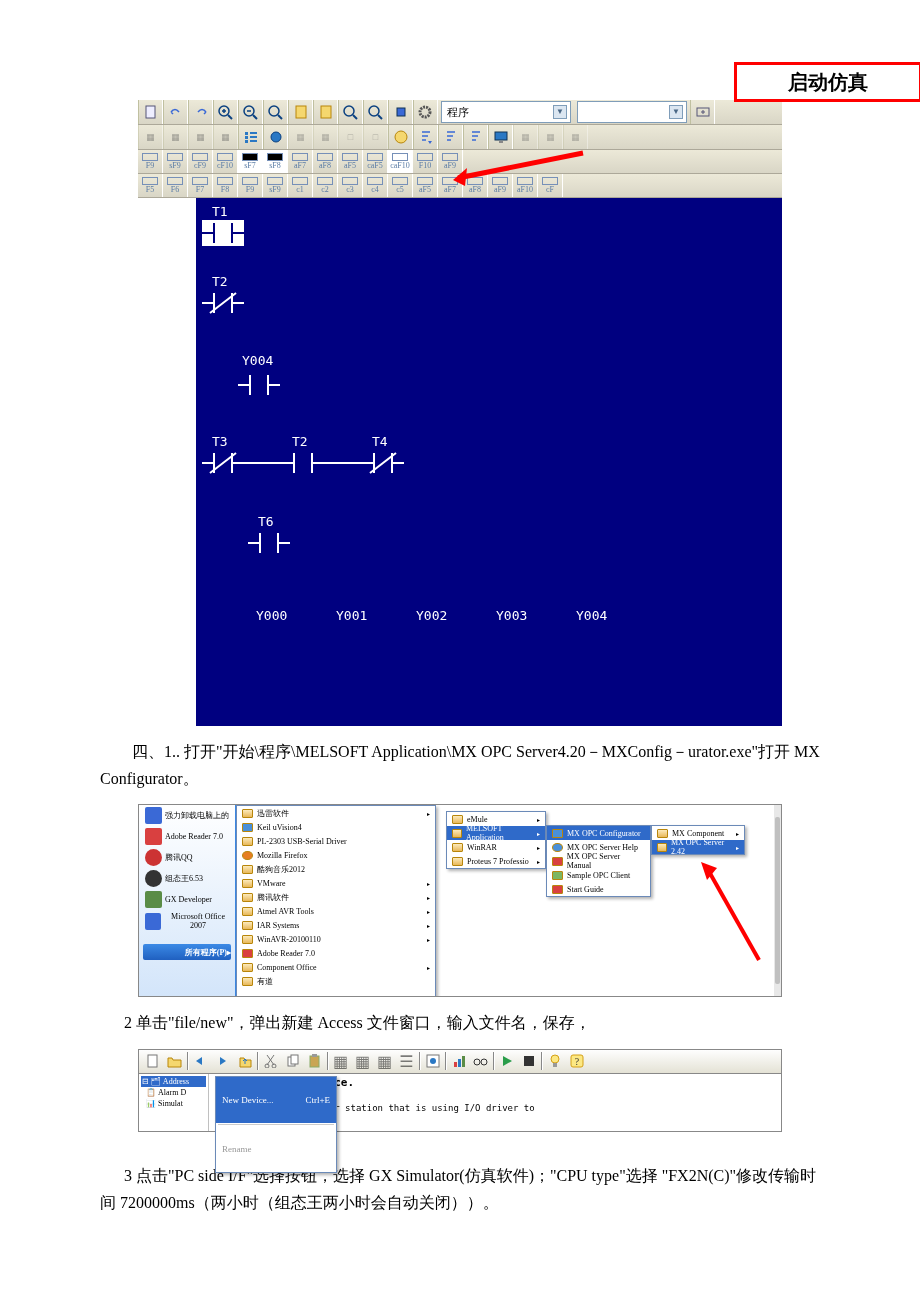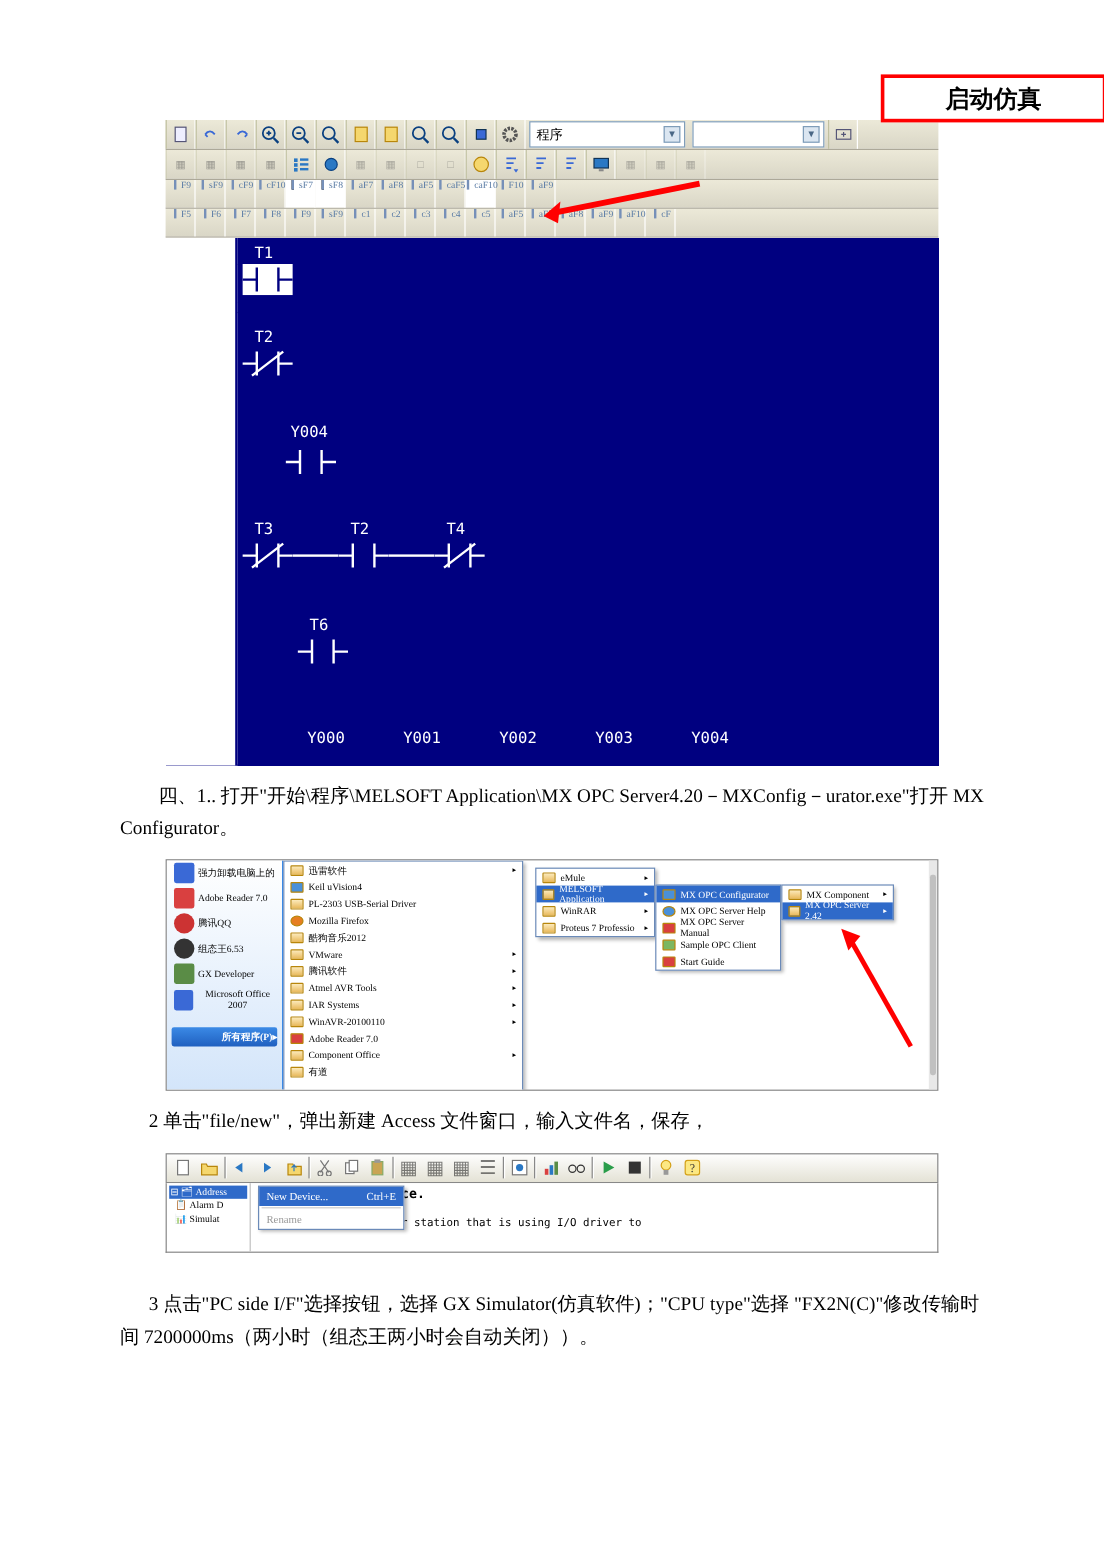--- a/index.html
+++ b/index.html
@@ -8,23 +8,23 @@
     
     
     .sshot1 { margin: 100px auto 0; width: 644px; }
     .tb-row { display: flex; height: 25px; background: linear-gradient(#ece9d8,#d9d6c6); border-bottom: 1px solid #aca899; align-items: stretch; }
     .tb-btn { width: 25px; border-right: 1px solid #fff; border-left:1px solid #c0c0a0; display:flex; align-items:center; justify-content:center; font-size:9px; color:#555;}
     .tb-btn.blue svg{ fill:#2a78c4; stroke:#0a4080;}
     .tb-btn.yellow svg{ fill:#f5d76e; stroke:#b8860b;}
     .combo { width:130px; margin:1px 3px; background:#fff; border:1px solid #7f9db9; display:flex; align-items:center; justify-content:flex-end; padding:0 3px 0 5px; font-size:11px;}
     .combo .arrow{ width:14px; height:14px; background:#dbe6f1; border:1px solid #7f9db9; text-align:center; line-height:11px; font-size:8px; color:#4a6785;}
     .tb-spacer{flex:1;}
-    .fkey{ width:25px; text-align:center; font-size:8px; color:#597ba5; border-right:1px solid #fff; display:flex; justify-content:center; gap:0;}
+    .fkey{ width:25px; text-align:center; font-size:8px; color:#597ba5; border-right:1px solid #fff; display:flex; flex-direction:column; justify-content:center; gap:0;}
     .fkey .box{ height:8px; margin:0 4px; border:1px solid #7690b8;}
-    .diag-area { position:relative; height:440px; display:flex;}
+    .diag-area { position:relative; height:528px; display:flex;}
     .diag-num { width:60px; height:100%; border-right:2px solid #000080; background:#fff; text-align:right; padding-right:4px; font-family:monospace; font-size:15px;}
     .diag-num div{position:absolute; right:4px;}
     .diag-main{ flex:1; background:#000080; position:relative; color:#fff; font-family:monospace; font-size:13px;}
     .lbl{position:absolute; font-size:13px; color:#000; background:#fff; padding:0;}
     .el{position:absolute;}
     .wire-h{position:absolute; height:2px; background:#000;}
     .wire-h.wht{background:#fff;}
     
     .callout{ position:absolute; right:-2px; top:62px; width:188px; height:40px; background:#fff; border:3px solid #ff0000; display:flex; align-items:center; justify-content:center; font-family:"SimHei", sans-serif; font-size:20px; font-weight:bold; z-index:5;}
     .red-arrow{position:absolute; z-index:4;}
@@ -50,21 +50,21 @@
     
     .sshot3{width:644px; margin:8px auto; position:relative;}
     .mx-tb{height:25px; background:linear-gradient(#fefefe,#e4e2d5); border:1px solid #888; display:flex; align-items:center; padding:0 3px; gap:0;}
     .mx-btn{width:22px; height:20px; display:flex; align-items:center; justify-content:center; border-right:1px solid transparent;}
     .mx-sep{width:2px; height:18px; border-left:1px solid #888; border-right:1px solid #fff; margin:0 1px;}
     .mx-body{height:58px; background:#fff; border:1px solid #888; border-top:none; display:flex;}
     .mx-tree{width:70px; border-right:1px solid #c0c0c0; font-size:8px; padding:2px;}
     .mx-tree-item{display:flex; align-items:center; gap:2px; padding:1px; }
     .mx-tree-item.sel{background:#2f6ac9; color:#fff;}
     .mx-ctx{position:absolute; left:77px; top:27px; width:122px; background:#fff; border:1px solid #6b8ab8; box-shadow:2px 2px 3px rgba(0,0,0,.3); font-size:9px;}
-    .mx-ctx-item{padding:3px 6px; display:flex;}
+    .mx-ctx-item{padding:18px 6px; display:flex;}
     .mx-ctx-item.hl{background:#2f6ac9; color:#fff;}
     .mx-ctx-item .sh{margin-left:auto;}
     .mx-ctx-item.dis{color:#999;}
     .mx-info{flex:1; padding:2px 6px; font-size:9px; font-family:monospace;}
     .mx-info .bold{font-weight:bold; font-size:11px;}
     
     .watermark{ position:fixed; top:480px; left:50%; transform:translate(-50%,-50%) rotate(-20deg); font-size:42px; color:rgba(0,0,0,.07); pointer-events:none; font-family:Arial; letter-spacing:2px; z-index:0;}
   </style>
 </head>
 <body>

